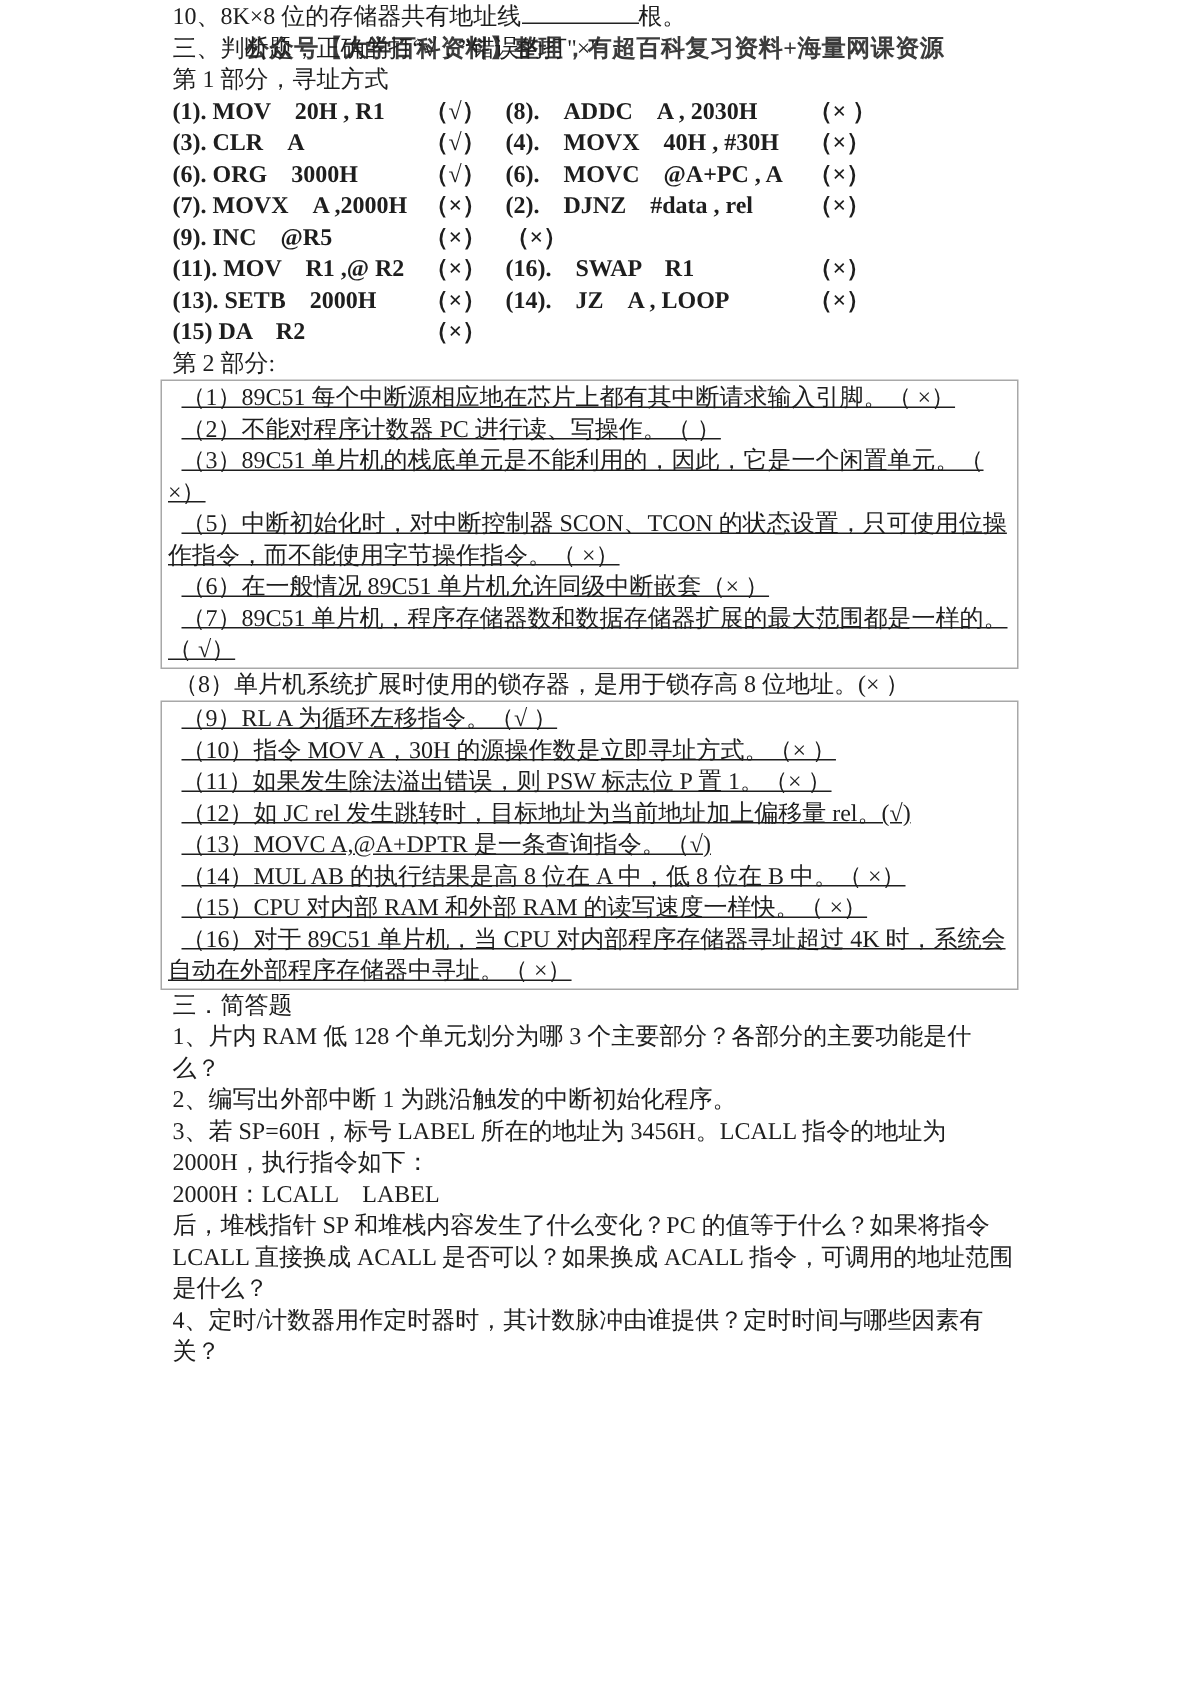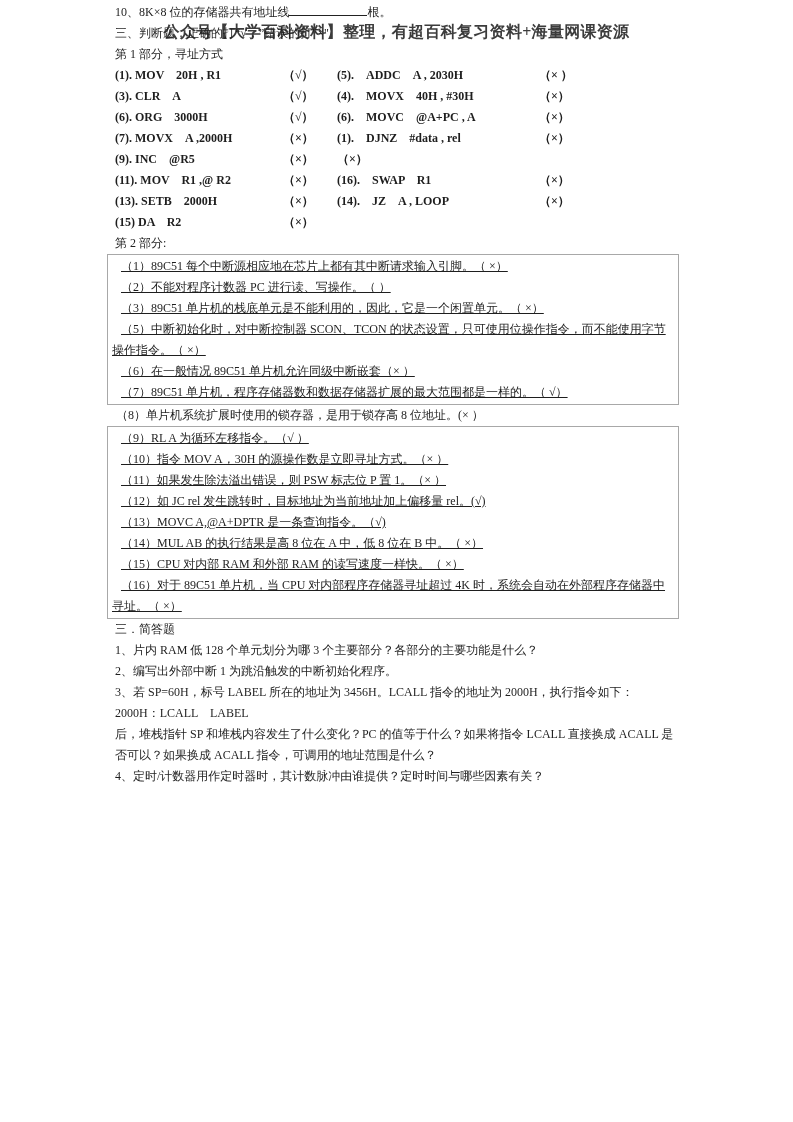--- a/index.html
+++ b/index.html
@@ -15,21 +15,21 @@
   .header-note {
     position:absolute; top:6px; left:0; right:0;
     text-align:center;
     font-size:16px; font-weight:bold;
     color:#3c3c3c;
     letter-spacing:0.3px;
   }
   .content {
     position:absolute; left:115px; top:0;
     width:562px;
-    font-size:12px; line-height:21px;
+    font-size:16px; line-height:21px;
   }
   .content p { margin:0; }
   .fill-line { margin-top:84px; }
   .blank {
     display:inline-block;
     width:78px; height:15px;
     border-bottom:1.4px solid #222;
     vertical-align:baseline;
   }
   .judge-title { margin-top:16px; }
@@ -60,39 +60,39 @@
 
     <p class="fill-line"><span>10、8K×8 位的存储器共有地址线</span><span class="blank"></span><span>根。</span></p>
 
     <p class="judge-title">三、判断题，正确的打“√，”错误的打"×"</p>
     <p>第 1 部分，寻址方式</p>
 
     <div>
       <div class="p1row">
         <span>(1). MOV　20H , R1</span>
           <span>（√）</span>
-          <span>(5).　ADDC　A , 2030H</span>
+          <span>(8).　ADDC　A , 2030H</span>
           <span>（× ）</span>
       </div>
       <div class="p1row">
         <span>(3). CLR　A</span>
           <span>（√）</span>
           <span>(4).　MOVX　40H , #30H</span>
           <span>（×）</span>
       </div>
       <div class="p1row">
         <span>(6). ORG　3000H</span>
           <span>（√）</span>
           <span>(6).　MOVC　@A+PC , A</span>
           <span>（×）</span>
       </div>
       <div class="p1row">
         <span>(7). MOVX　A ,2000H</span>
           <span>（×）</span>
-          <span>(1).　DJNZ　#data , rel</span>
+          <span>(2).　DJNZ　#data , rel</span>
           <span>（×）</span>
       </div>
       <div class="p1row">
         <span>(9). INC　@R5</span>
           <span>（×）</span>
           <span>（×）</span>
       </div>
       <div class="p1row">
         <span>(11). MOV　R1 ,@ R2</span>
           <span>（×）</span>

